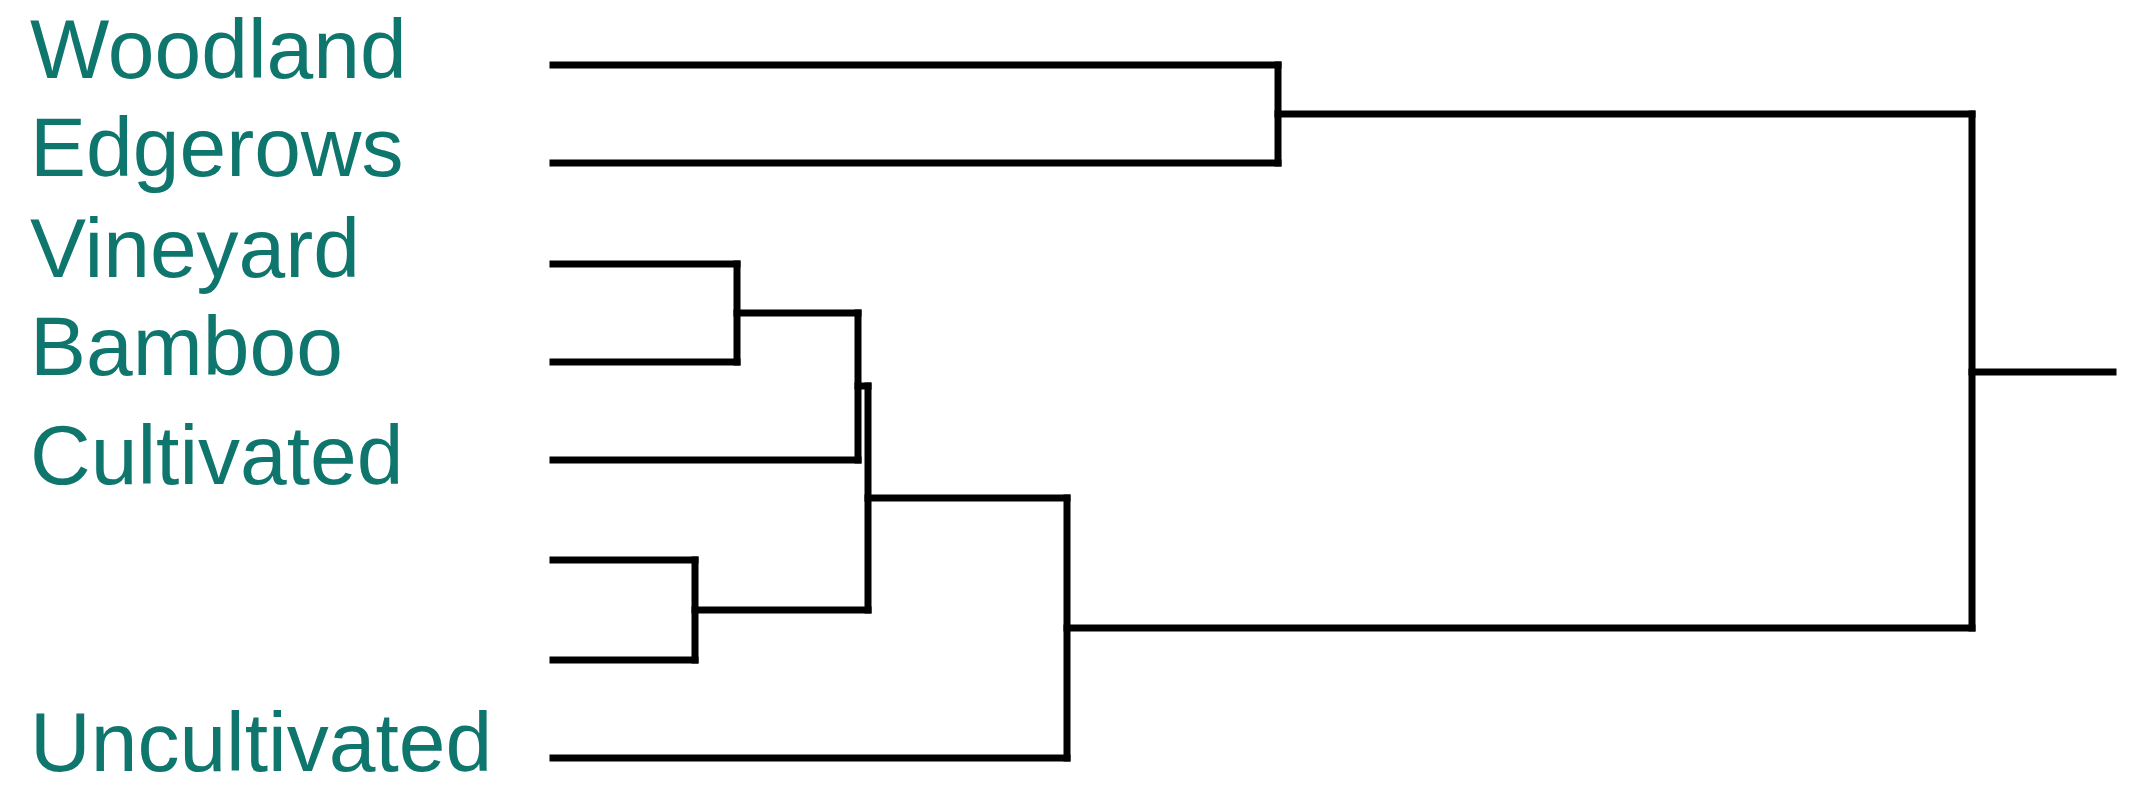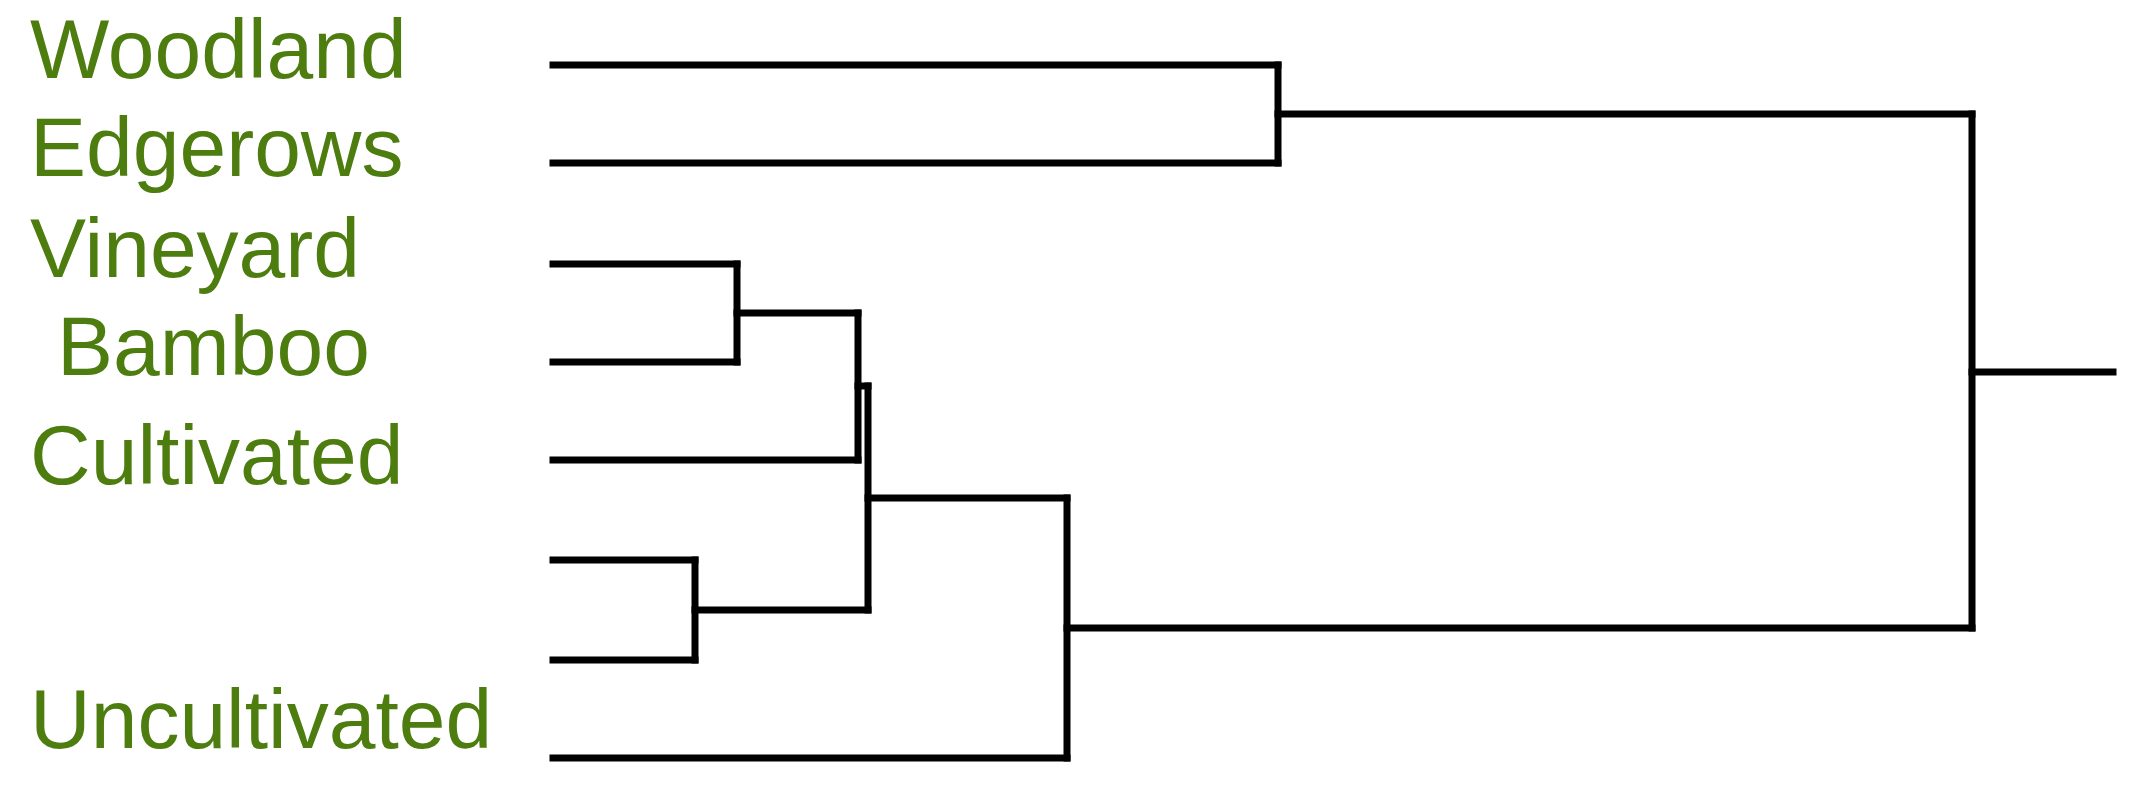--- a/index.html
+++ b/index.html
@@ -9,21 +9,21 @@
     background:#ffffff;
     overflow:hidden;
     font-family:"Liberation Sans", sans-serif;
   }
   .canvas{position:absolute;left:0;top:0;}
   .leaf-label{
     position:absolute;
     left:30px;
     font-size:84px;
     line-height:84px;
-    color:#4d7c0f;
+    color:#0f766e;
     white-space:nowrap;
   }
 </style>
 </head>
 <body>
 
 <div class="stage">
   <svg class="canvas" width="2133" height="806" viewBox="0 0 2133 806">
       <line x1="553" y1="65" x2="1278" y2="65" stroke="#000000" stroke-width="7" stroke-linecap="square"></line>
       <line x1="553" y1="163" x2="1278" y2="163" stroke="#000000" stroke-width="7" stroke-linecap="square"></line>
@@ -45,16 +45,16 @@
       <line x1="858" y1="313" x2="858" y2="460" stroke="#000000" stroke-width="7" stroke-linecap="square"></line>
       <line x1="868" y1="386" x2="868" y2="610" stroke="#000000" stroke-width="7" stroke-linecap="square"></line>
       <line x1="695" y1="560" x2="695" y2="660" stroke="#000000" stroke-width="7" stroke-linecap="square"></line>
       <line x1="1067" y1="498" x2="1067" y2="758" stroke="#000000" stroke-width="7" stroke-linecap="square"></line>
       <line x1="1972" y1="114" x2="1972" y2="628" stroke="#000000" stroke-width="7" stroke-linecap="square"></line>
     </svg>
 
   <div class="leaf-label" style="top: 7px;">Woodland</div>
   <div class="leaf-label" style="top: 105px; text-align: center;">Edgerows</div>
   <div class="leaf-label" style="top: 206px;">Vineyard</div>
-  <div class="leaf-label" style="top: 304px; margin-left: 27px;">Bamboo</div>
+  <div class="leaf-label" style="top: 304px;">Bamboo</div>
   <div class="leaf-label" style="top: 413px;">Cultivated</div>
-  <div class="leaf-label" style="top: 677px;">Uncultivated</div>
+  <div class="leaf-label" style="top: 700px;">Uncultivated</div>
 </div>
 
 </body></html>

